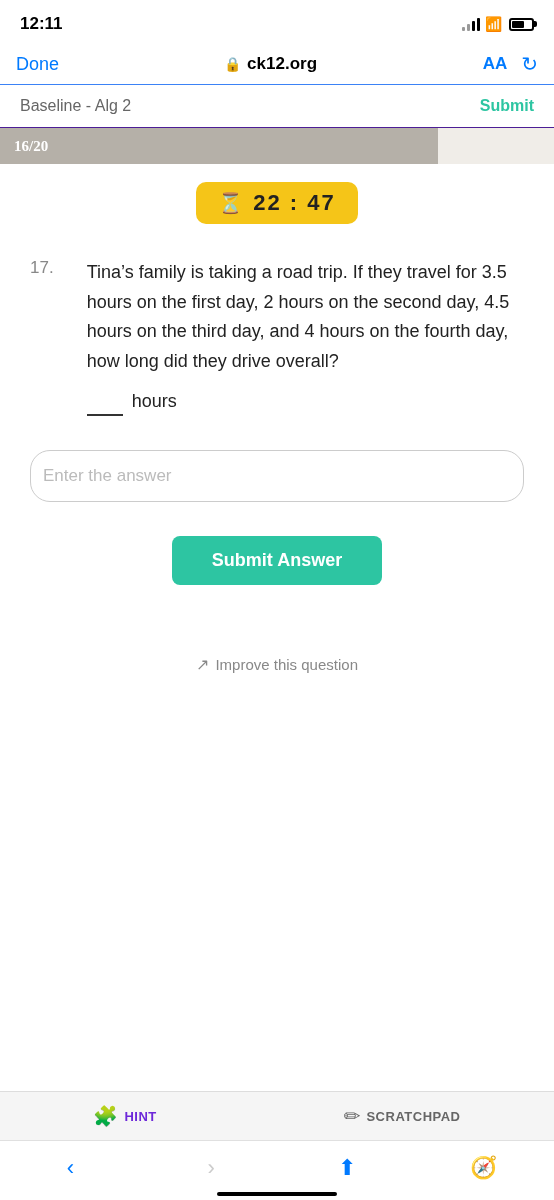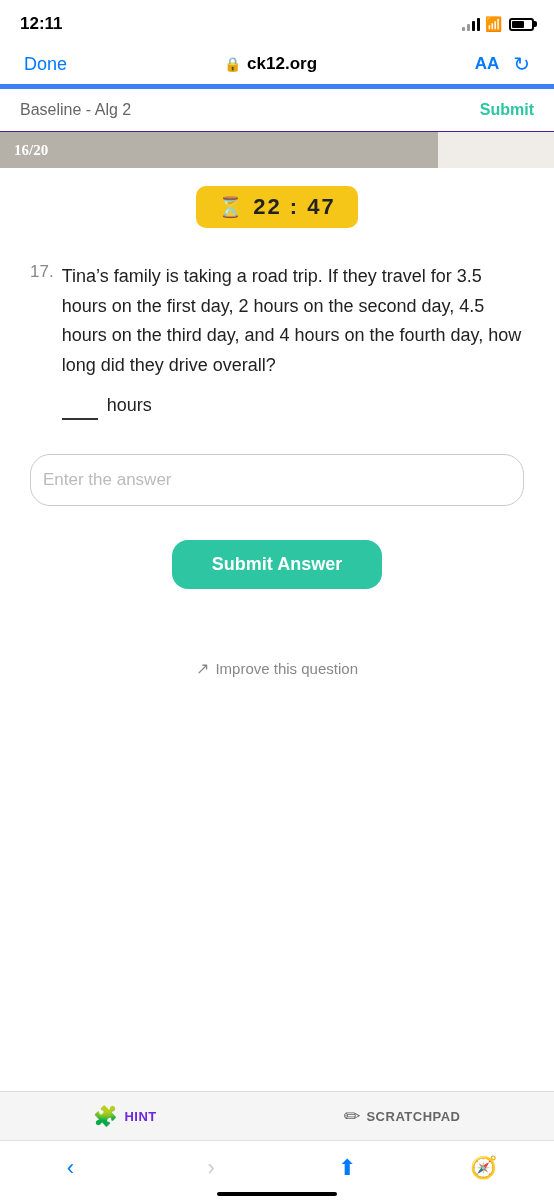--- a/index.html
+++ b/index.html
@@ -72,23 +72,23 @@
       width: 55%;
       background: #000;
       border-radius: 1px;
     }
 
     
     .browser-bar {
       display: flex;
       justify-content: space-between;
       align-items: center;
-      padding: 8px 24px;
-      background: #fff;
-      border-bottom: 5px solid #3b82f6;
+      padding: 8px 16px;
+      background: #fff;
+      border-bottom: 1px solid #3b82f6;
     }
     .done-btn {
       font-size: 18px;
       color: #007AFF;
       font-weight: 400;
       cursor: pointer;
     }
     .browser-url {
       display: flex;
       align-items: center;
@@ -193,20 +193,21 @@
     }
     .question-number {
       font-size: 17px;
       color: #888;
       margin-bottom: 6px;
     }
     .question-text {
       font-size: 18px;
       color: #222;
       line-height: 1.65;
+      margin-left: 25px;
     }
     .blank-line {
       display: inline-block;
       width: 36px;
       border-bottom: 2px solid #333;
       margin-right: 4px;
       vertical-align: bottom;
     }
 
     
@@ -231,21 +232,21 @@
     
     .submit-answer-container {
       display: flex;
       justify-content: center;
       padding: 24px 30px 10px 30px;
     }
     .submit-answer-btn {
       background: #2DC5A2;
       color: #fff;
       border: none;
-      border-radius: 16px;
+      border-radius: 8px;
       padding: 14px 40px;
       font-size: 18px;
       font-weight: 600;
       cursor: pointer;
       min-width: 200px;
     }
 
     
     .improve-section {
       padding: 60px 30px 16px 30px;

